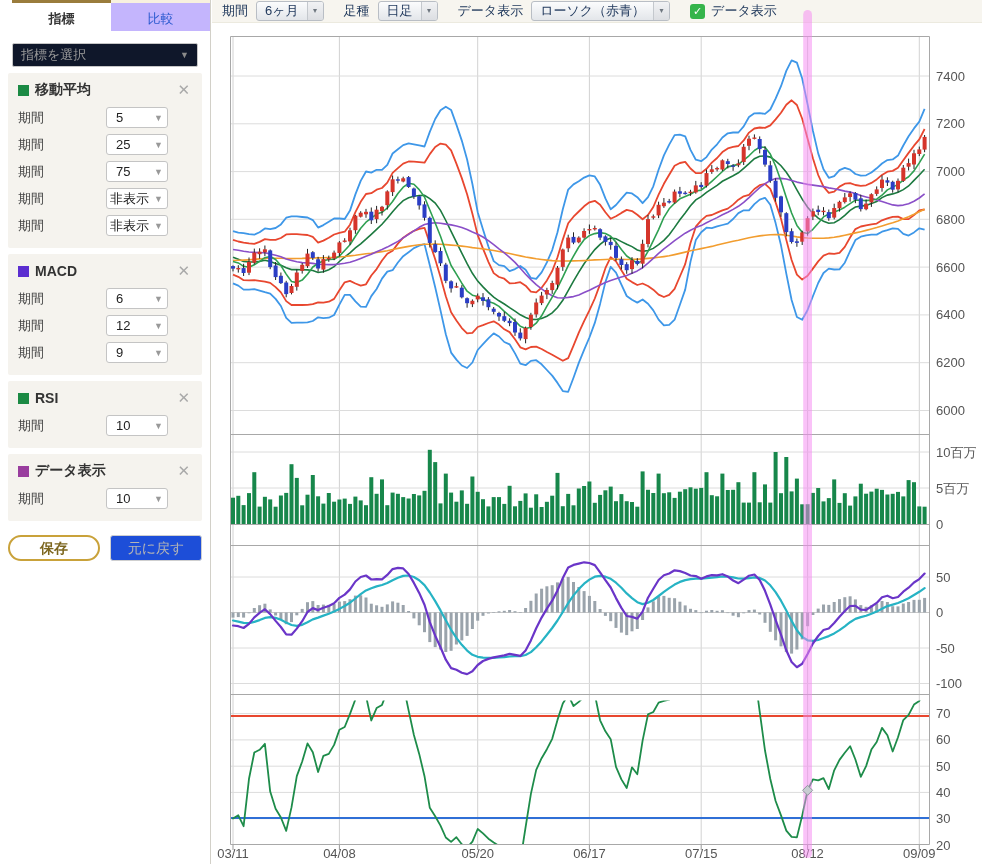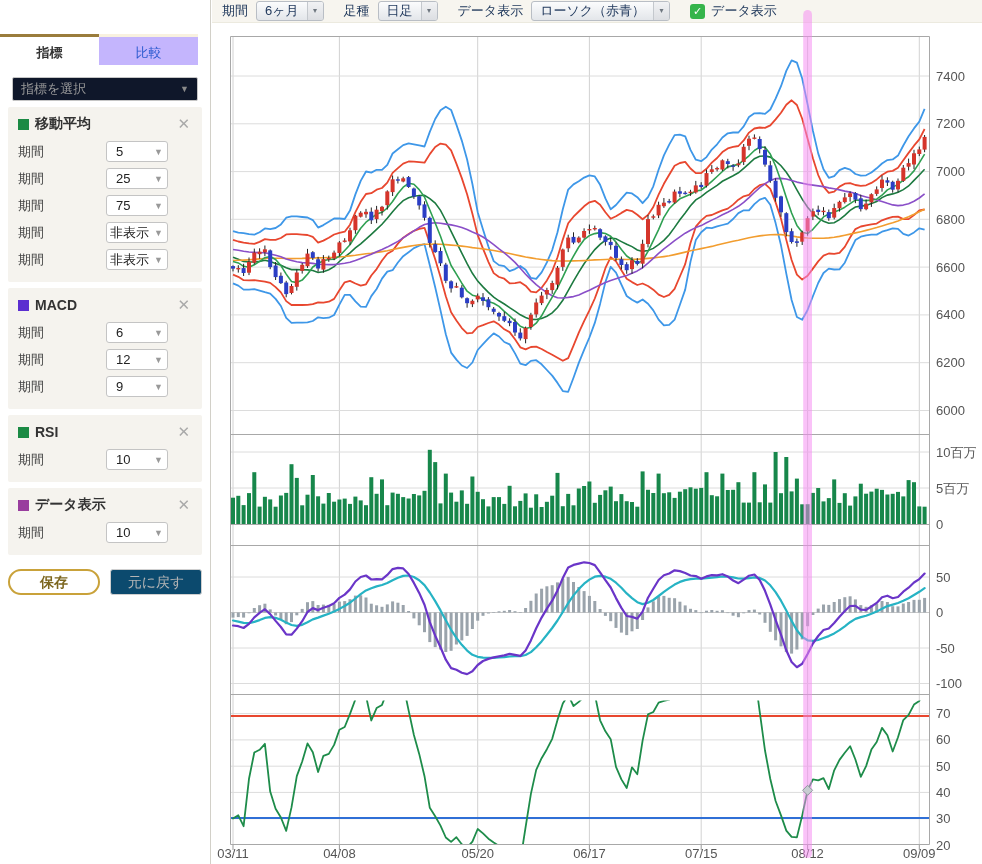--- a/index.html
+++ b/index.html
@@ -13,21 +13,21 @@
   .split{display:inline-flex;border:1px solid #b9bec5;border-radius:3px;overflow:hidden;
          background:linear-gradient(#fbfcfd,#e3e6ea);height:18px;cursor:pointer;}
   .split .main{padding:0 8px;color:#223a5e;line-height:18px;white-space:nowrap;}
   .split .arr{border-left:1px solid #c4c8cd;width:15px;text-align:center;color:#6f7780;
               font-size:8px;line-height:18px;background:linear-gradient(#f1f2f4,#dcdee2);}
   .cb{width:15px;height:15px;background:#35b44a;border-radius:3px;color:#fff;font-size:11px;
       line-height:15px;text-align:center;font-weight:bold;cursor:pointer;}
   
   .sidebar{position:absolute;left:0;top:0;width:211px;height:864px;background:#fff;
            border-right:1px solid #d2d0c8;box-sizing:border-box;}
-  .tabs{margin-top:34px;display:flex;}
+  .tabs{display:flex;justify-content:flex-end;}
   .tab{width:99px;height:31px;line-height:31px;text-align:center;cursor:pointer;box-sizing:border-box;}
   .tab.active{background:#fff;border-top:3px solid #9a7c3c;font-weight:bold;color:#333;}
   .tab.inactive{background:#c4b5fd;color:#2a59cf;border-top:3px solid #f8f1df;}
   .ind-select{margin:12px 12px 4px 12px;height:22px;border:1px solid #c6c6c6;border-radius:2px;
               background:#0f172a;color:#9a9a9a;display:flex;align-items:center;justify-content:space-between;
               padding:0 8px;cursor:pointer;}
   .ind-select .caret{color:#8a8a8a;font-size:9px;}
   .card{margin:6px 8px;background:#f5f3ee;border-radius:2px;padding:8px 10px 6px 10px;}
   .card-head{display:flex;align-items:center;margin-bottom:8px;}
   .swatch{width:11px;height:11px;margin-right:6px;display:inline-block;}
@@ -35,21 +35,21 @@
   .close-x{color:#a9a9a9;font-size:15px;cursor:pointer;padding:0 2px;}
   .row{display:flex;align-items:center;margin-bottom:6px;}
   .row .rlabel{width:60px;color:#444;}
   .sel{width:62px;height:21px;background:#fff;border:1px solid #c4c4c4;border-radius:3px;
        display:flex;align-items:center;justify-content:space-between;padding:0 4px 0 9px;
        color:#222;cursor:pointer;box-sizing:border-box;margin-left:28px;}
   .sel .caret{color:#999;font-size:9px;}
   .btnrow{display:flex;gap:10px;margin:14px 8px 0 8px;}
   .btn-save{width:92px;height:26px;background:#fff;border:2px solid #c9a23a;border-radius:13px;
             color:#7c661f;font-weight:bold;font-size:14px;line-height:22px;text-align:center;cursor:pointer;box-sizing:border-box;}
-  .btn-reset{width:92px;height:26px;background:#0c4a6e;border:1px solid #cfcfcf;border-radius:3px;
+  .btn-reset{width:92px;height:26px;background:#1d4ed8;border:1px solid #cfcfcf;border-radius:3px;
              color:#b5b5b5;font-size:14px;line-height:24px;text-align:center;cursor:pointer;box-sizing:border-box;}
   
   #chart{position:absolute;left:0;top:0;width:982px;height:864px;pointer-events:none;}
   #chart text{font-size:13px;fill:#555;font-family:"Liberation Sans","DejaVu Sans",sans-serif;}
 </style>
 </head>
 <body>
 
 <div class="sidebar">
   <div class="tabs">

